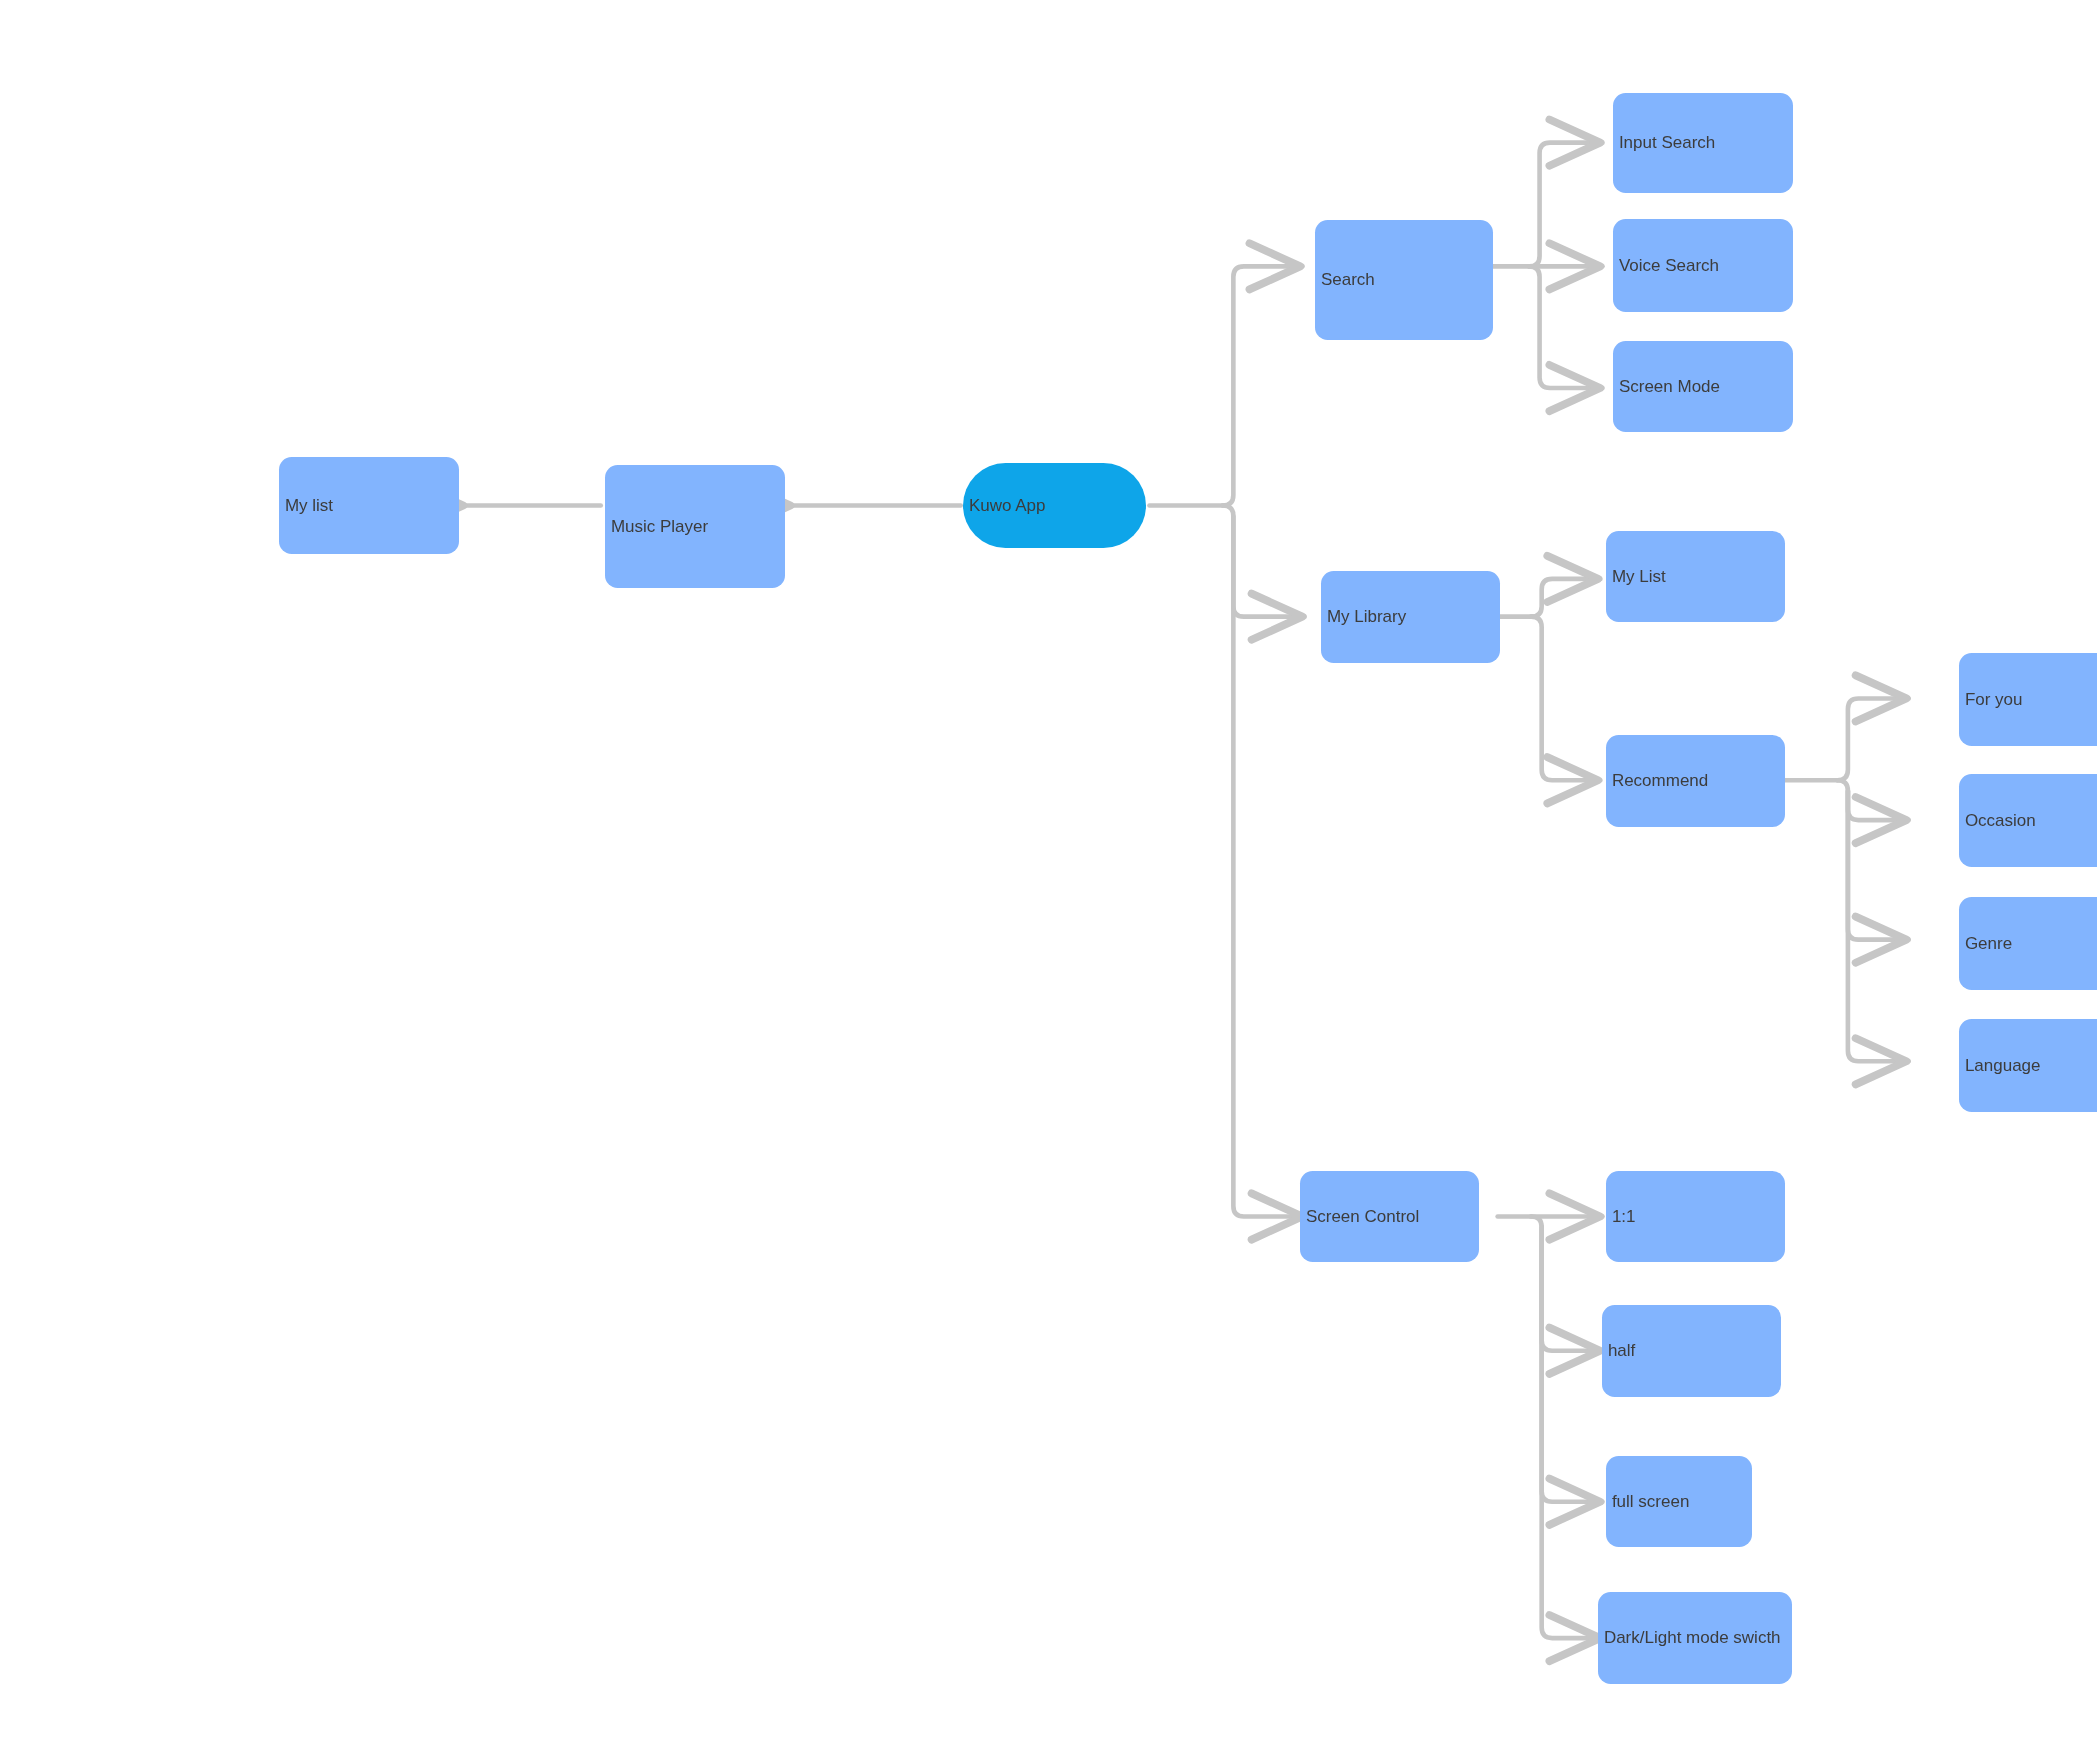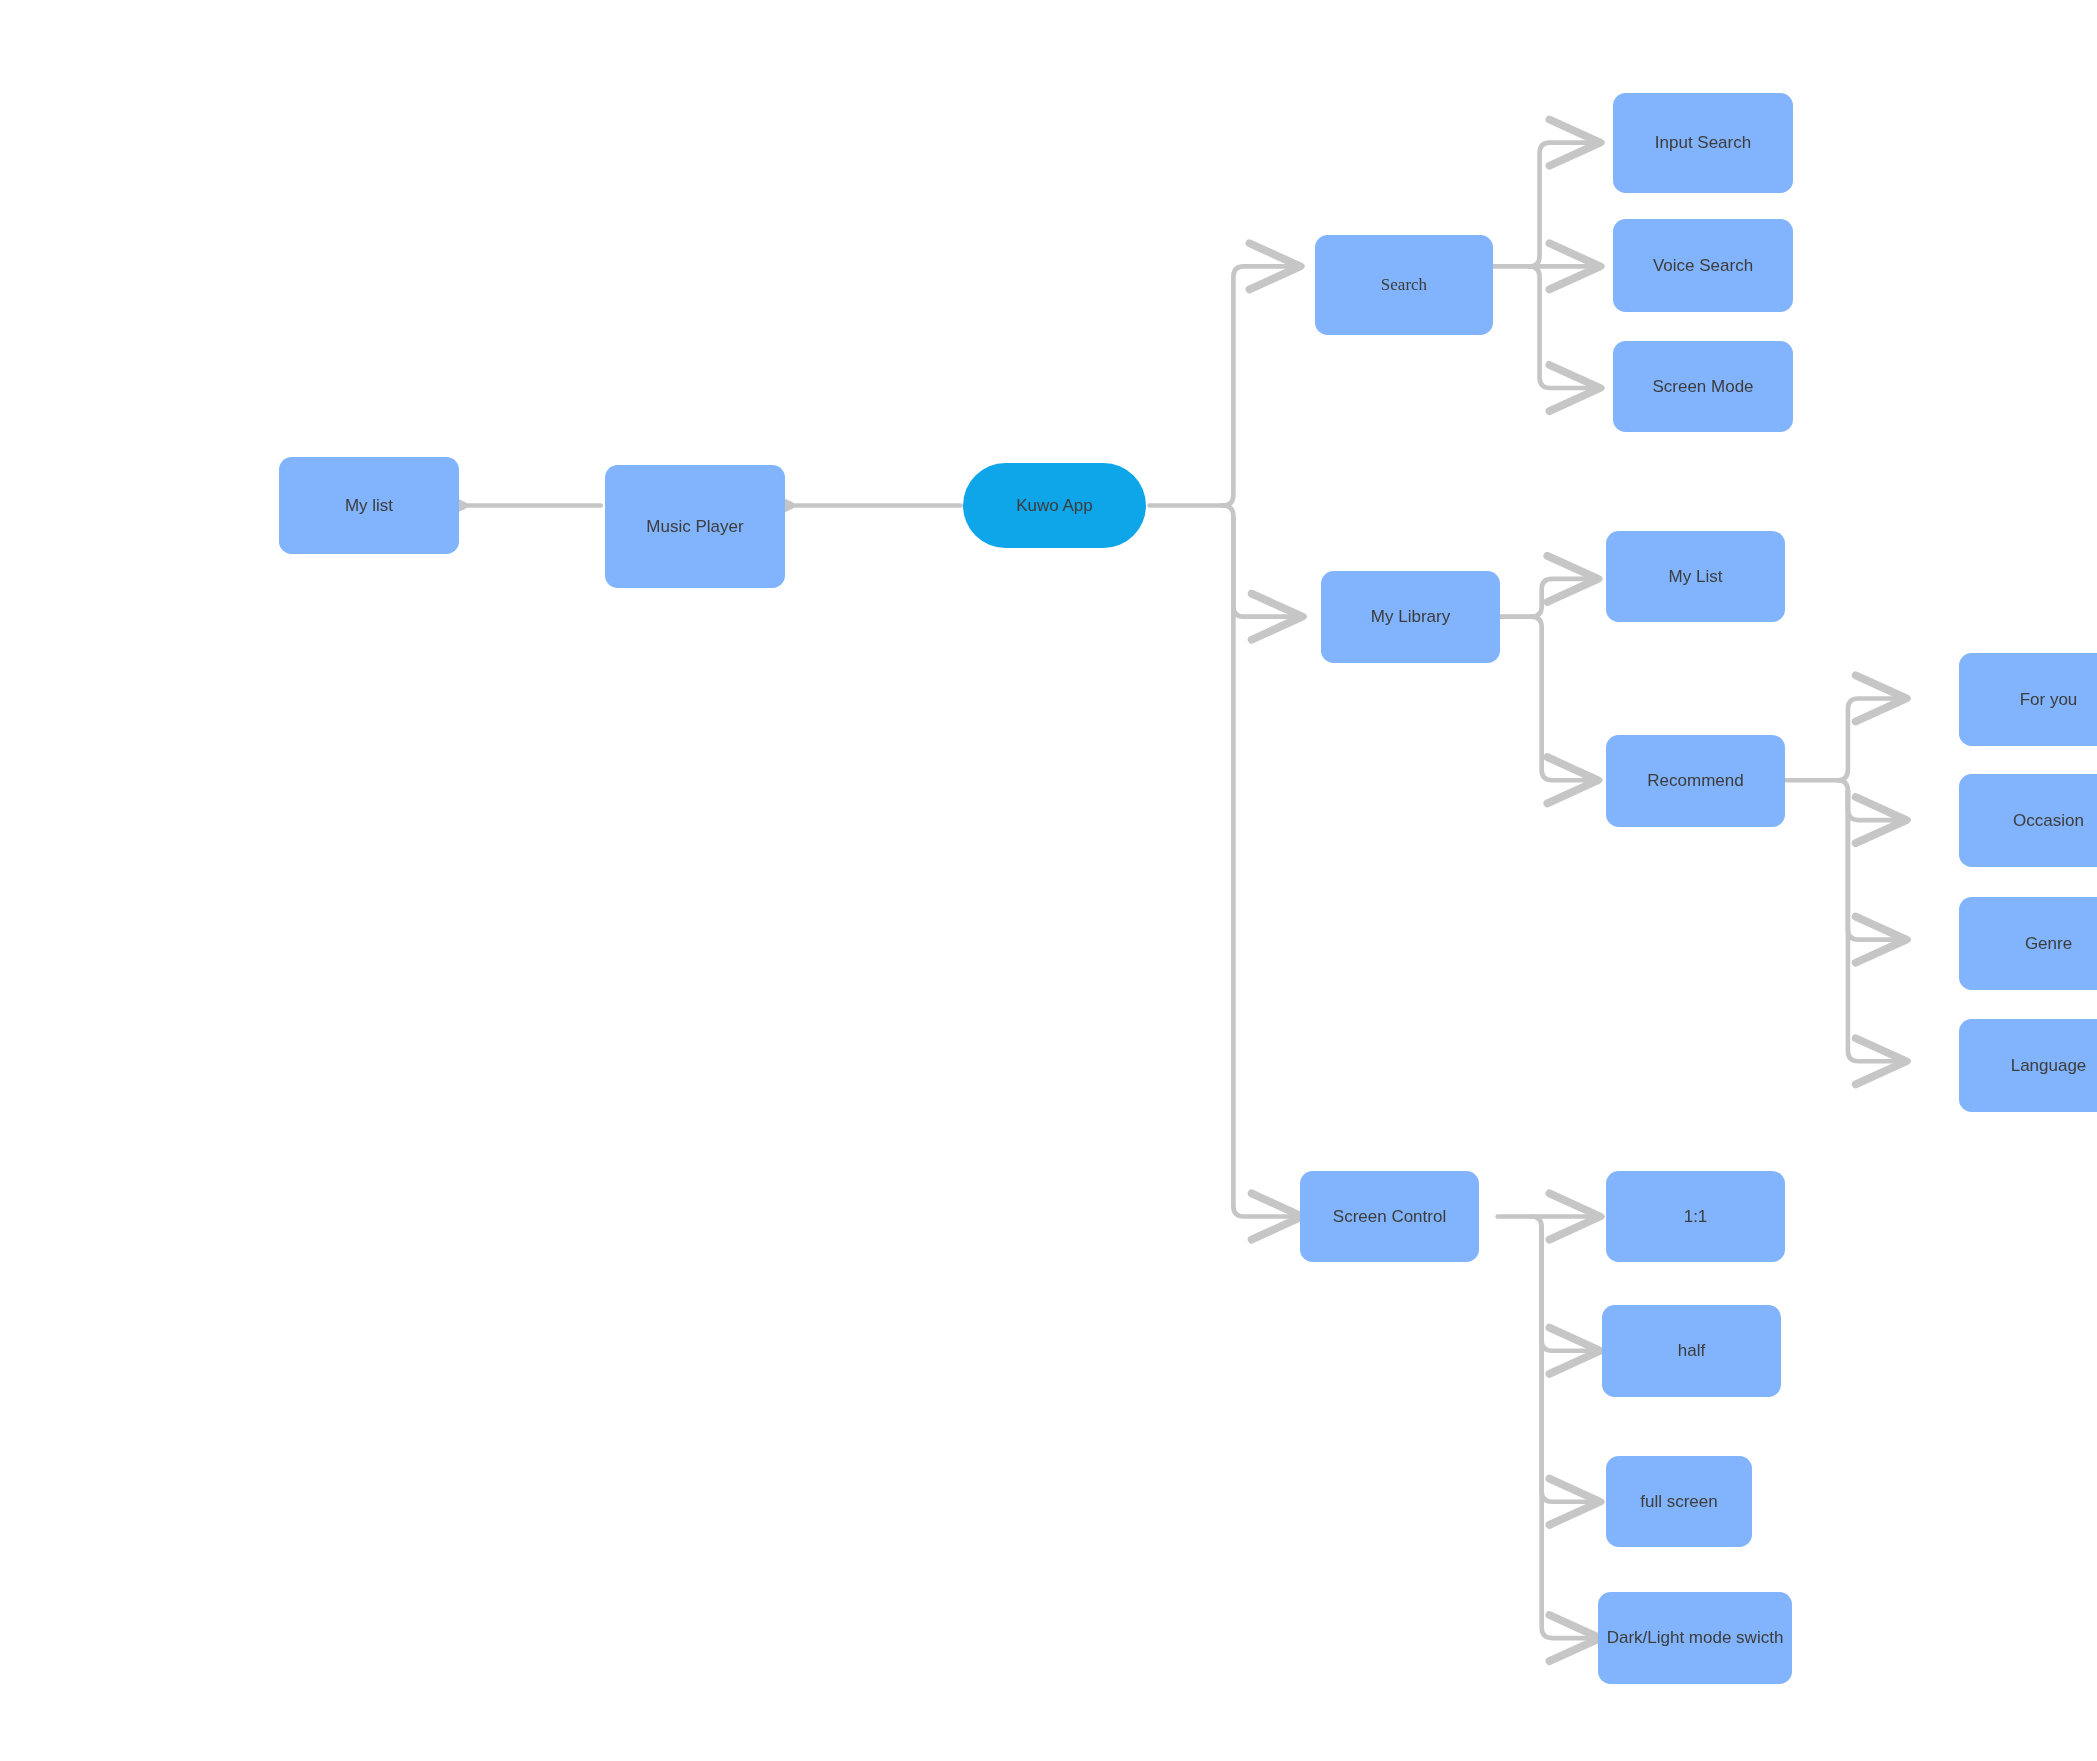--- a/index.html
+++ b/index.html
@@ -23,21 +23,21 @@
     top: 0;
     width: 2387px;
     height: 1761px;
     pointer-events: none;
   }
   .node {
     position: absolute;
     box-sizing: border-box;
     display: flex;
     align-items: center;
-    justify-content: center;
+    justify-content: flex-start;
     text-align: center;
     color: #3c3c3c;
     font-size: 17px;
     line-height: 1.25;
     padding: 1.7px 5.9px;
     border-radius: 12.6px;
     background: #82b4fe;
     z-index: 2;
   }
   .node.root {
@@ -102,21 +102,21 @@
   </div>
 
   <div class="node" style="left:605px; top:457px; width:180px; height:123px;margin-top:8px;">
     <span>Music Player</span>
   </div>
 
   <div class="node root" style="left:963px; top:463px; width:183px; height:85px;">
     <span>Kuwo App</span>
   </div>
 
-  <div class="node" style="left:1315px; top:235px; width:178px; height:100px;font-family:Liberation Serif, serif;">
+  <div class="node" style="left:1315px; top:220px; width:178px; height:120px;">
     <span>Search</span>
   </div>
 
   <div class="node" style="left:1613px; top:93px; width:180px; height:100px;">
     <span>Input Search</span>
   </div>
 
   <div class="node" style="left:1613px; top:219px; width:180px; height:93px;">
     <span>Voice Search</span>
   </div>

